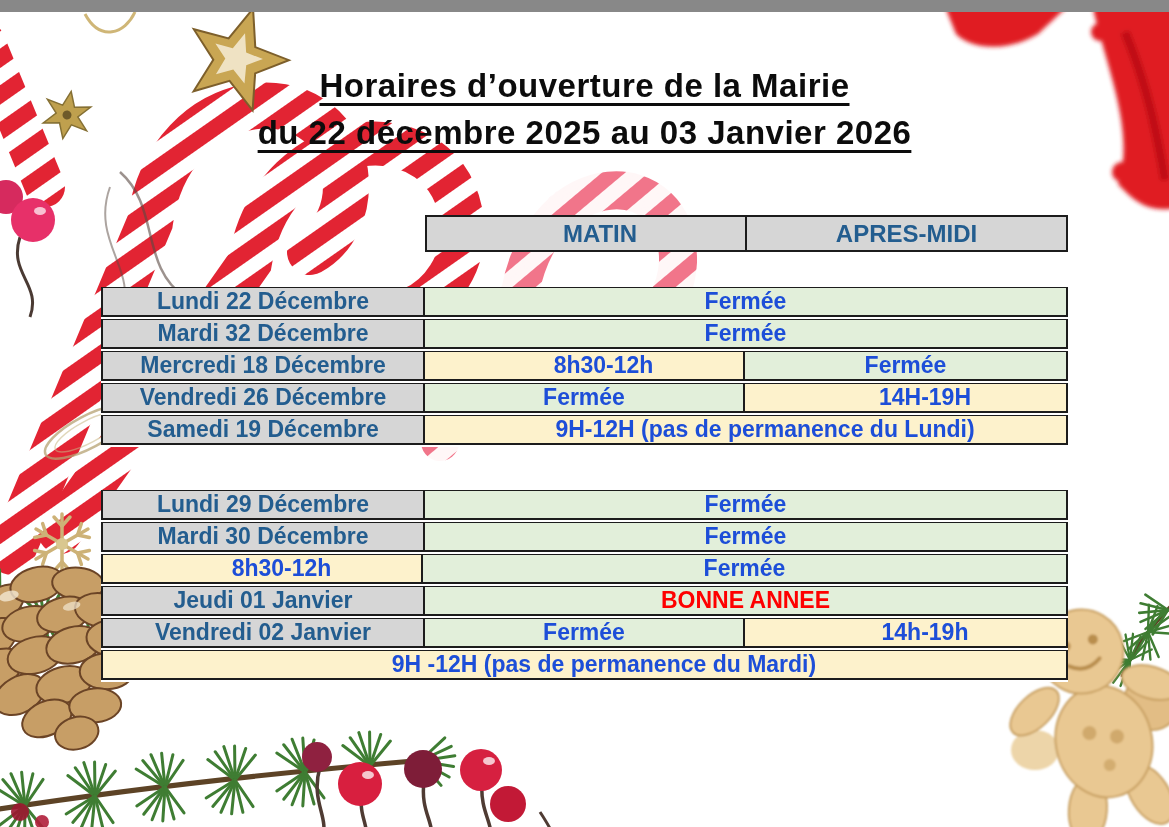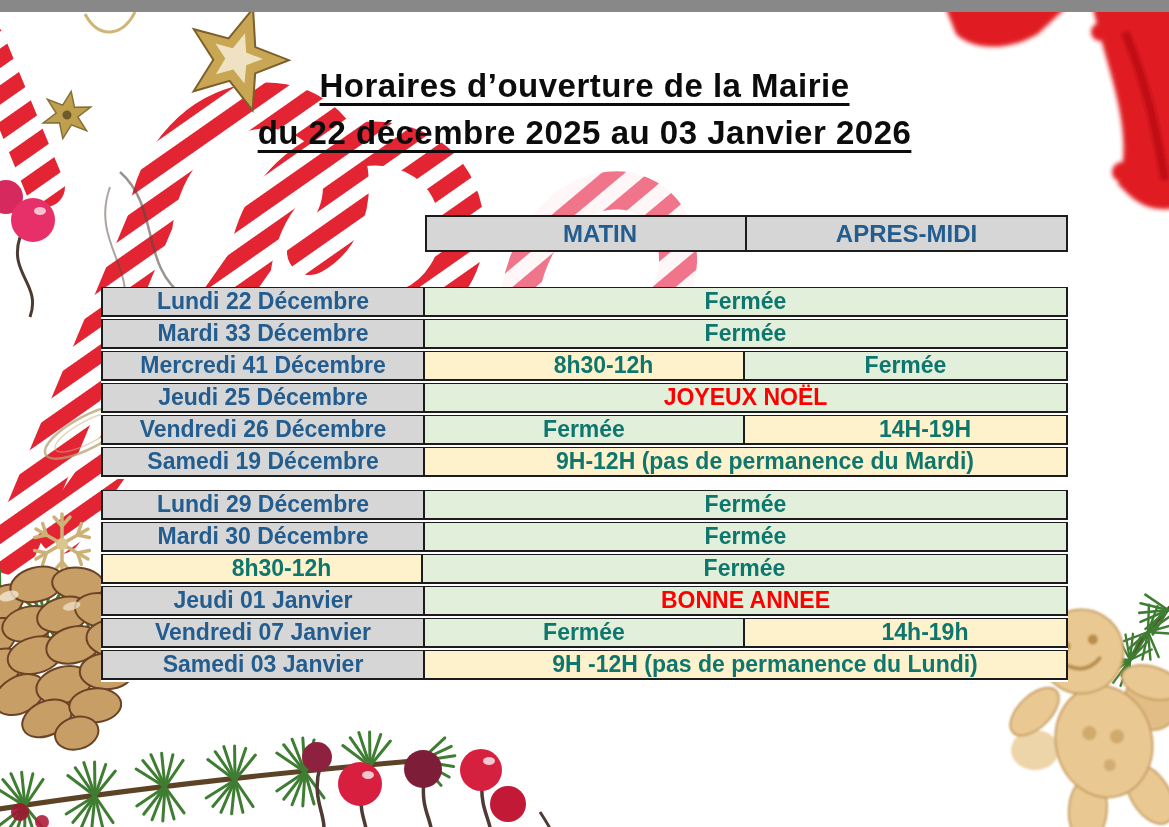--- a/index.html
+++ b/index.html
@@ -38,21 +38,21 @@
   }
   .day{
     width:322px;flex:0 0 322px;border-right:2px solid #1c1c1c;
     background:var(--c-day_bg,#d6d6d6);color:var(--c-day_text,#235d8f);
     display:flex;align-items:center;justify-content:center;
     font-weight:bold;font-size:23px;white-space:nowrap;
   }
   .cells{flex:1;display:flex;}
   .cell{
     display:flex;align-items:center;justify-content:center;
-    font-weight:bold;font-size:23px;color:#0f766e;white-space:nowrap;
+    font-weight:bold;font-size:23px;color:#1d4ed8;white-space:nowrap;
   }
   .cell.span{flex:1;}
   .cell.half1{width:320px;flex:0 0 320px;border-right:2px solid #1c1c1c;}
   .cell.half2{flex:1;}
   .cell.green{background:var(--c-closed_bg,#e2efda);}
   .cell.cream{background:var(--c-open_bg,#fdf2cc);padding-left:39px;}
   .cell.red{color:var(--c-highlight_text,#fe0000);}
 </style>
 </head>
 <body>
@@ -246,49 +246,43 @@
   </div>
 
   <div class="block b1">
     <div class="row">
       <div class="day">Lundi 22 Décembre</div>
       <div class="cells">
           <div class="cell span green">Fermée</div>
         </div>
     </div>
     <div class="row">
-      <div class="day">Mardi 33 Décembre</div>
+      <div class="day">Mardi 32 Décembre</div>
       <div class="cells">
           <div class="cell span green">Fermée</div>
         </div>
     </div>
     <div class="row">
-      <div class="day">Mercredi 41 Décembre</div>
+      <div class="day">Mercredi 18 Décembre</div>
       <div class="cells">
         <div class="cell half1 cream">8h30-12h</div>
         <div class="cell half2 green">Fermée</div>
       </div>
     </div>
     <div class="row">
-      <div class="day">Jeudi 25 Décembre</div>
-      <div class="cells">
-          <div class="cell span green red">JOYEUX NOËL</div>
-        </div>
-    </div>
-    <div class="row">
       <div class="day">Vendredi 26 Décembre</div>
       <div class="cells">
         <div class="cell half1 green">Fermée</div>
         <div class="cell half2 cream">14H-19H</div>
       </div>
     </div>
     <div class="row">
       <div class="day">Samedi 19 Décembre</div>
       <div class="cells">
-          <div class="cell span cream">9H-12H (pas de permanence du Mardi)</div>
+          <div class="cell span cream">9H-12H (pas de permanence du Lundi)</div>
         </div>
     </div>
   </div>
 
   <div class="block b2">
     <div class="row">
       <div class="day">Lundi 29 Décembre</div>
       <div class="cells">
           <div class="cell span green">Fermée</div>
         </div>
@@ -305,27 +299,26 @@
         <div class="cell half2 green">Fermée</div>
       </div>
     </div>
     <div class="row">
       <div class="day">Jeudi 01 Janvier</div>
       <div class="cells">
           <div class="cell span green red">BONNE ANNEE</div>
         </div>
     </div>
     <div class="row">
-      <div class="day">Vendredi 07 Janvier</div>
+      <div class="day">Vendredi 02 Janvier</div>
       <div class="cells">
         <div class="cell half1 green">Fermée</div>
         <div class="cell half2 cream">14h-19h</div>
       </div>
     </div>
     <div class="row">
-      <div class="day">Samedi 03 Janvier</div>
-      <div class="cells">
-          <div class="cell span cream">9H -12H (pas de permanence du Lundi)</div>
+      <div class="cells">
+          <div class="cell span cream">9H -12H (pas de permanence du Mardi)</div>
         </div>
     </div>
   </div>
 
 </div>
 
 </body></html>

